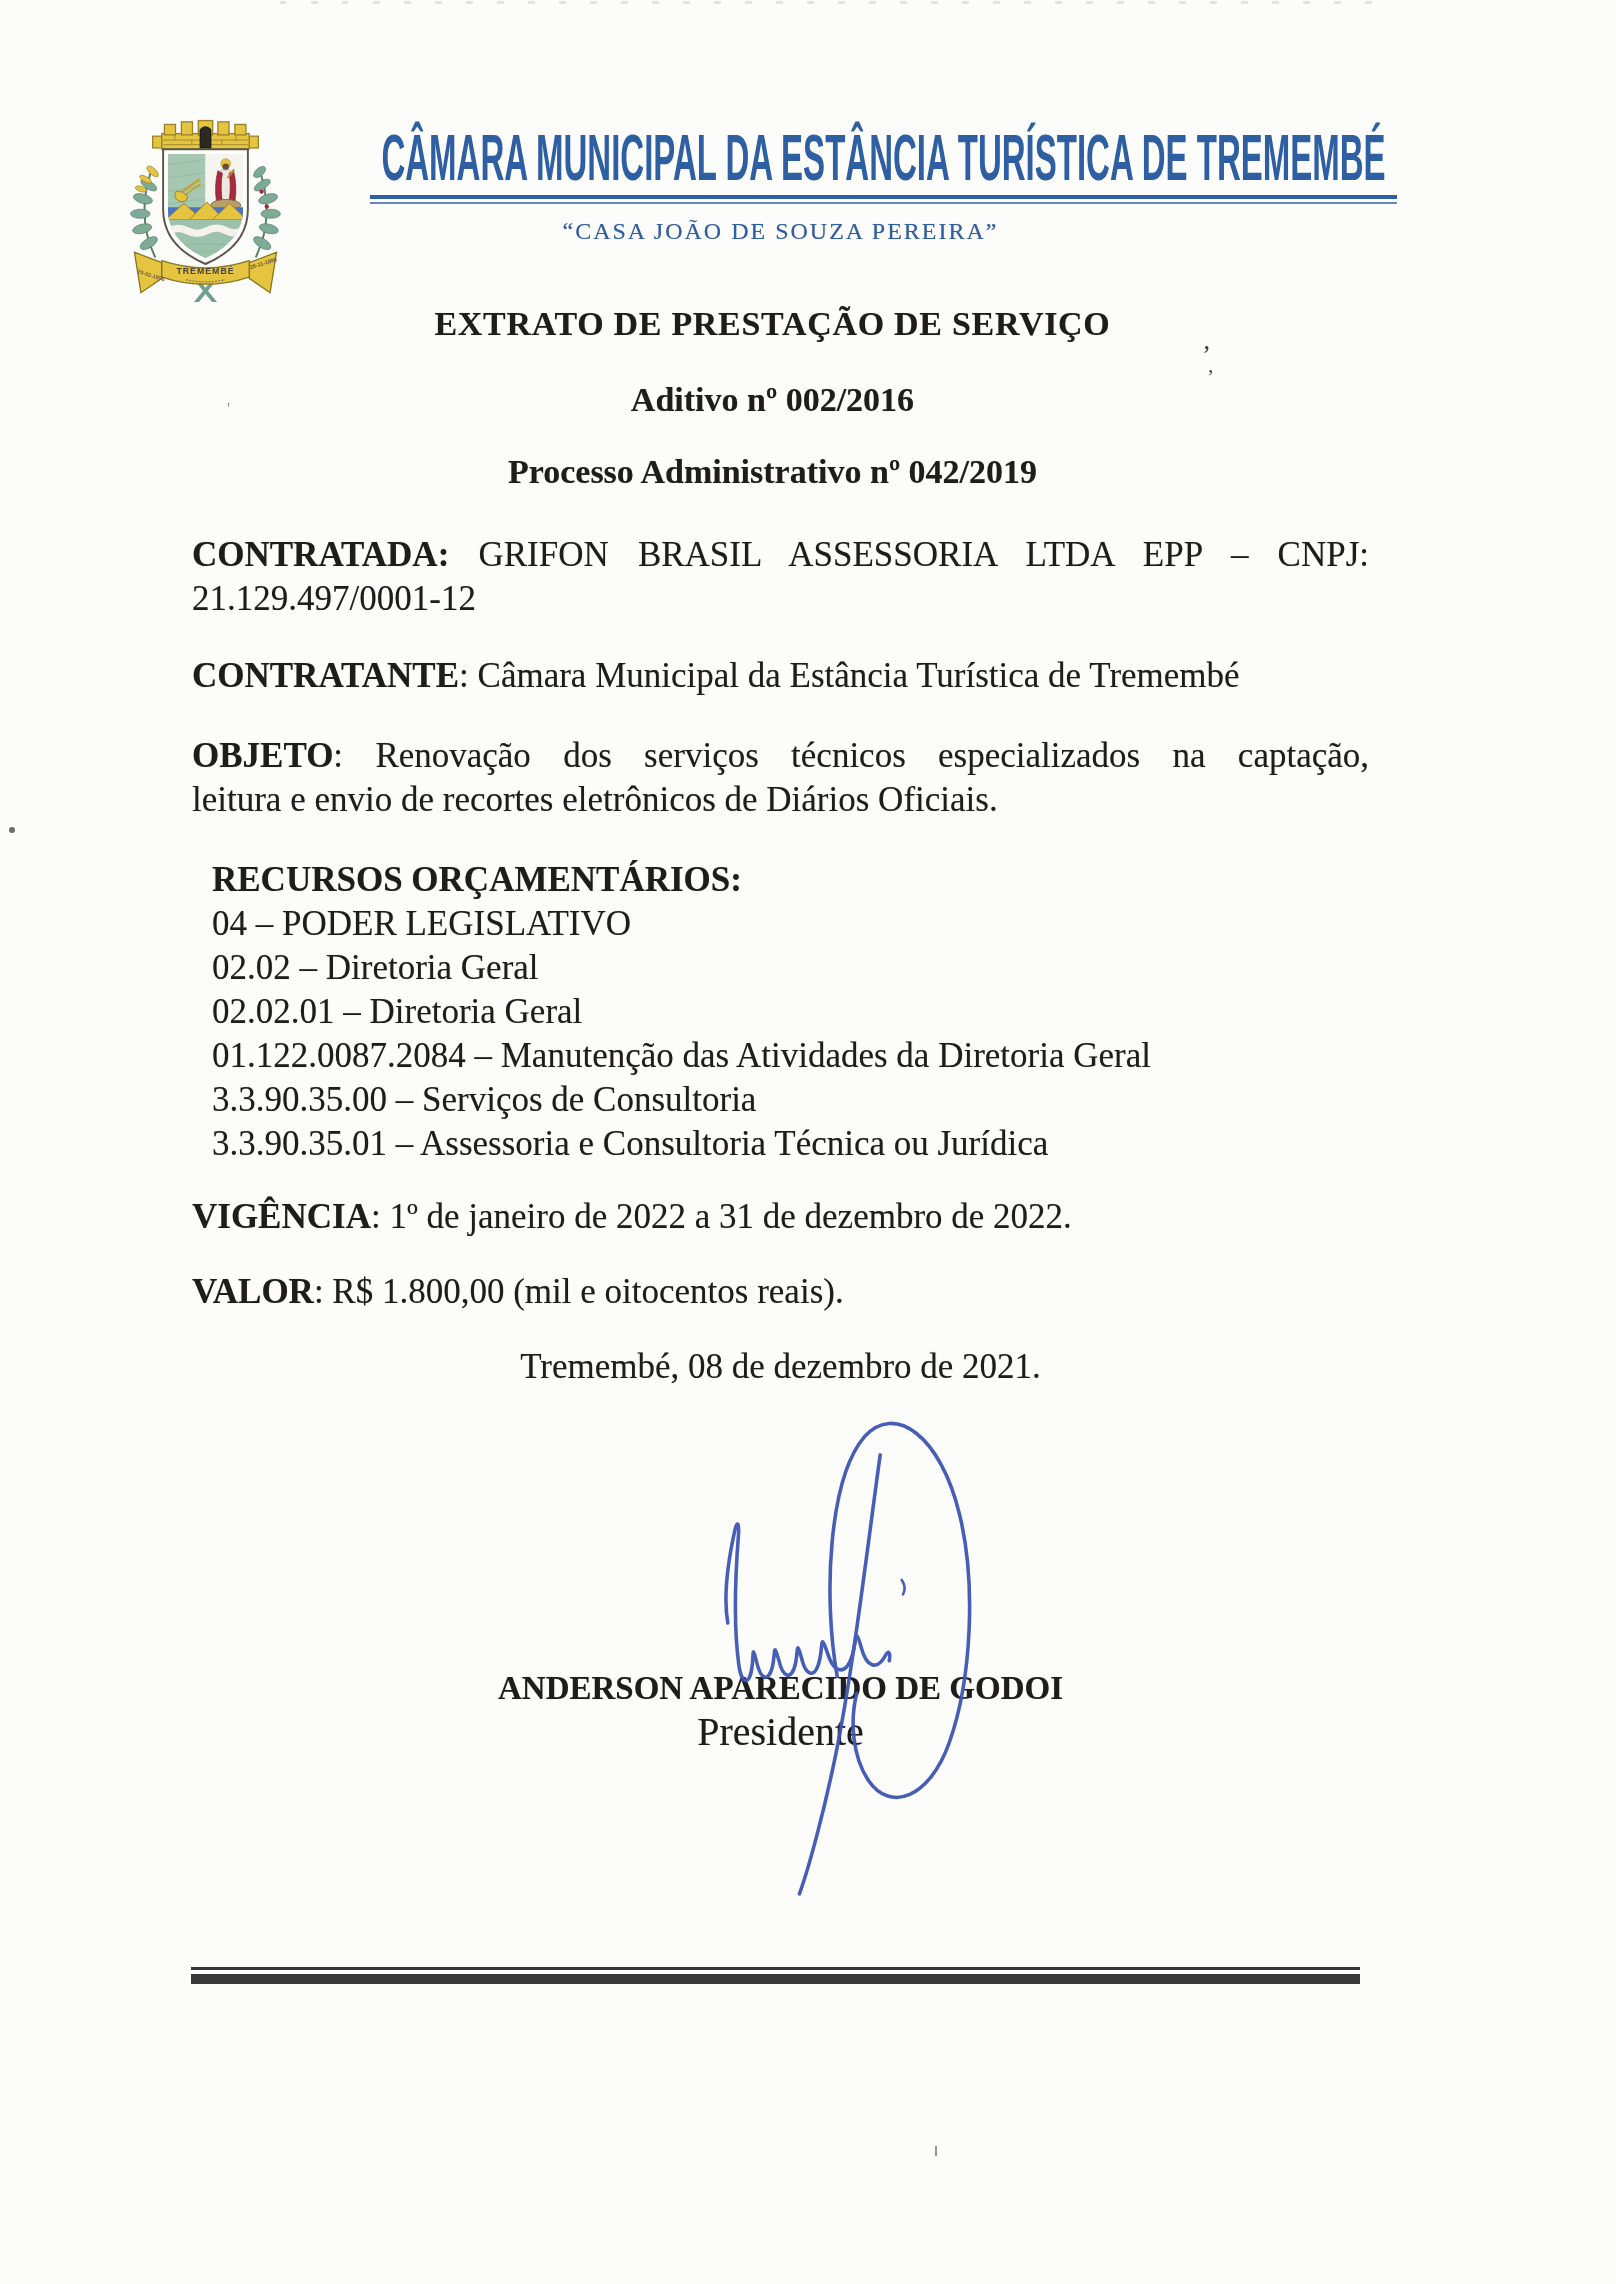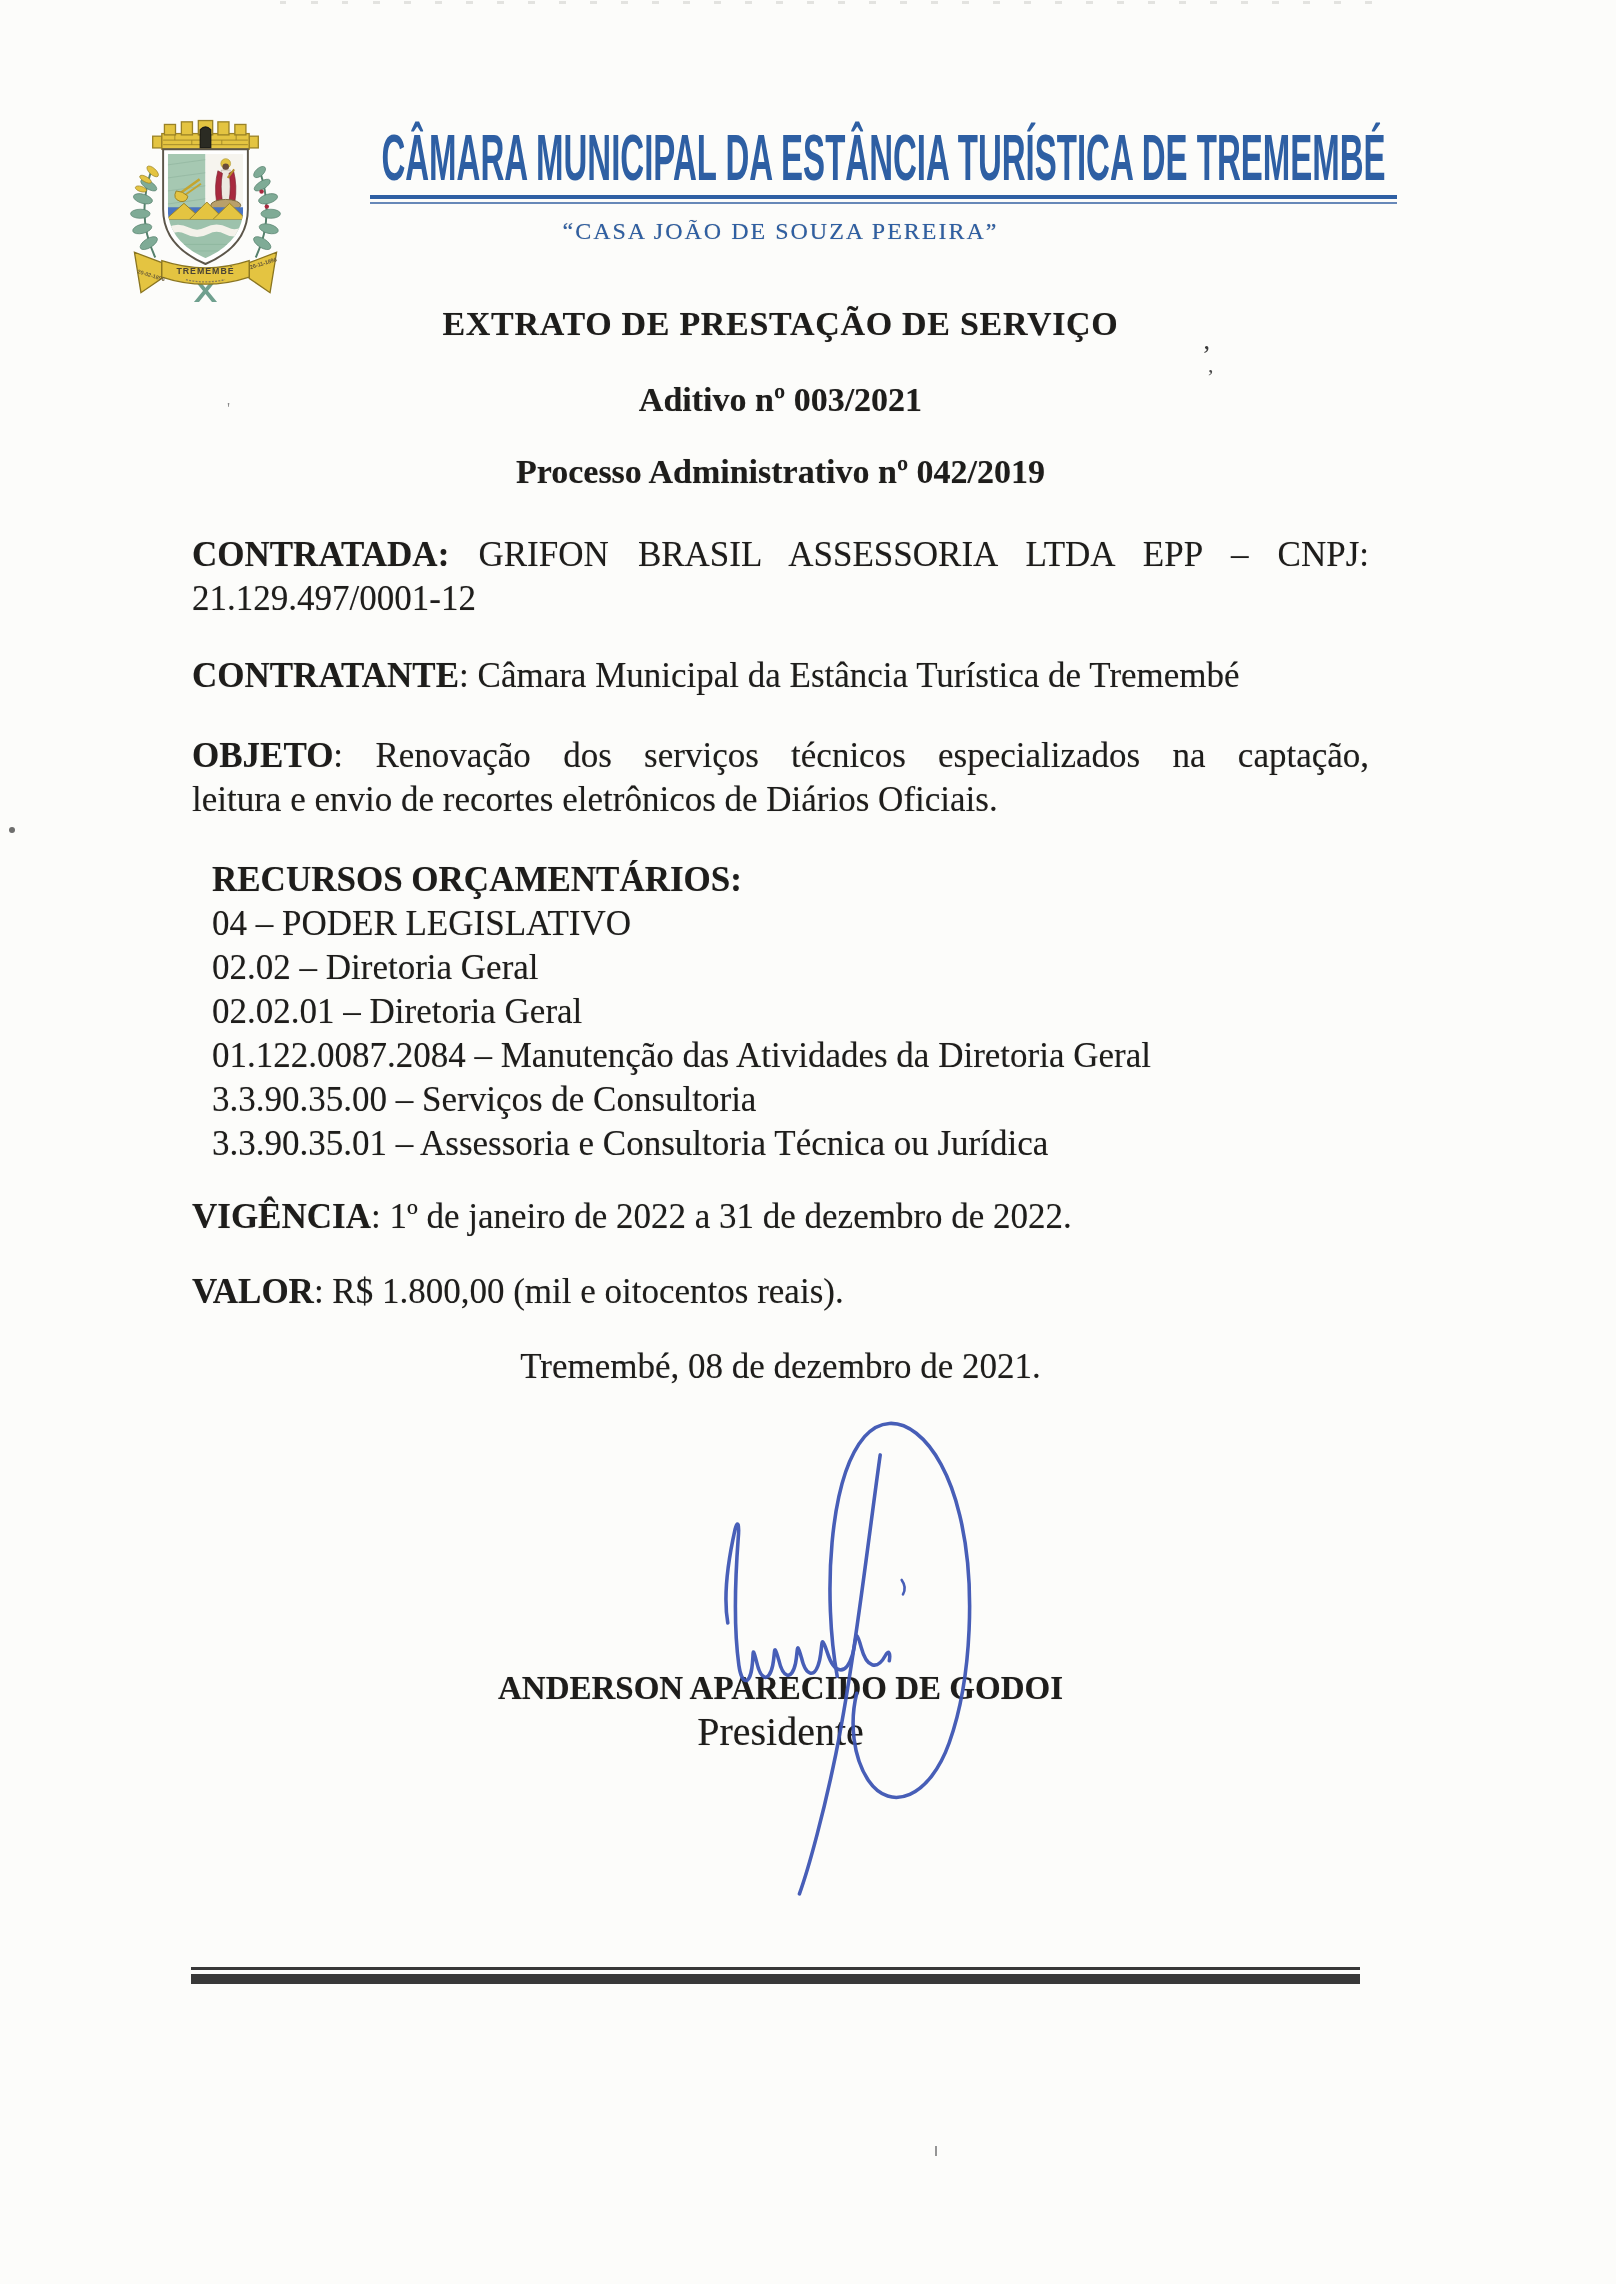--- a/index.html
+++ b/index.html
@@ -19,21 +19,21 @@
     background:var(--accent-blue,#2e5fa3); }
   .org-underline2{ position:absolute; left:370px; top:202px; width:1027px; height:2px;
     background:var(--accent-blue-light,#6788b8); }
   .building-name{
     position:absolute; left:192px; top:218px; width:1177px;
     text-align:center; font-size:24px; letter-spacing:2px;
     color:var(--accent-blue,#2e5fa3);
   }
 
   
-  .c-title{ position:absolute; left:192px; width:1177px; text-align:center;
+  .c-title{ position:absolute; left:184px; width:1177px; text-align:center;
     font-weight:bold; font-size:34px; }
   .t-extrato{ top:305px; letter-spacing:0.7px; }
   .t-aditivo{ top:381px; }
   .t-processo{ top:453px; }
 
   
   .para{ position:absolute; left:192px; width:1177px; font-size:35px; line-height:44px; }
   .b{ font-weight:bold; }
   .jl{ text-align:justify; text-align-last:justify; }
   .nw{ white-space:nowrap; }
@@ -176,21 +176,21 @@
 
   <svg class="org-title-svg" width="1043" height="78" viewBox="0 0 1600 120">
     <text x="800" y="90" text-anchor="middle" textLength="1545" lengthAdjust="spacingAndGlyphs" font-family="Liberation Sans, sans-serif" font-weight="bold" font-size="100" fill="var(--accent-blue)">CÂMARA MUNICIPAL DA ESTÂNCIA TURÍSTICA DE TREMEMBÉ</text>
   </svg>
   <div class="org-underline"></div>
   <div class="org-underline2"></div>
 
   <div class="building-name soft">“CASA JOÃO DE SOUZA PEREIRA”</div>
 
   <div class="c-title t-extrato soft">EXTRATO DE PRESTAÇÃO DE SERVIÇO</div>
-  <div class="c-title t-aditivo soft">Aditivo nº 003/2021</div>
+  <div class="c-title t-aditivo soft">Aditivo nº 002/2016</div>
   <div class="c-title t-processo soft">Processo Administrativo nº 042/2019</div>
 
   <div class="para p-contratada soft">
     <div class="jl"><span class="b">CONTRATADA:</span> <span>GRIFON BRASIL ASSESSORIA LTDA EPP – CNPJ:</span></div>
     <div class="nw">21.129.497/0001-12</div>
   </div>
 
   <div class="para p-contratante nw soft"><span class="b">CONTRATANTE</span><span>: Câmara Municipal da Estância Turística de Tremembé</span></div>
 
   <div class="para p-objeto soft">

